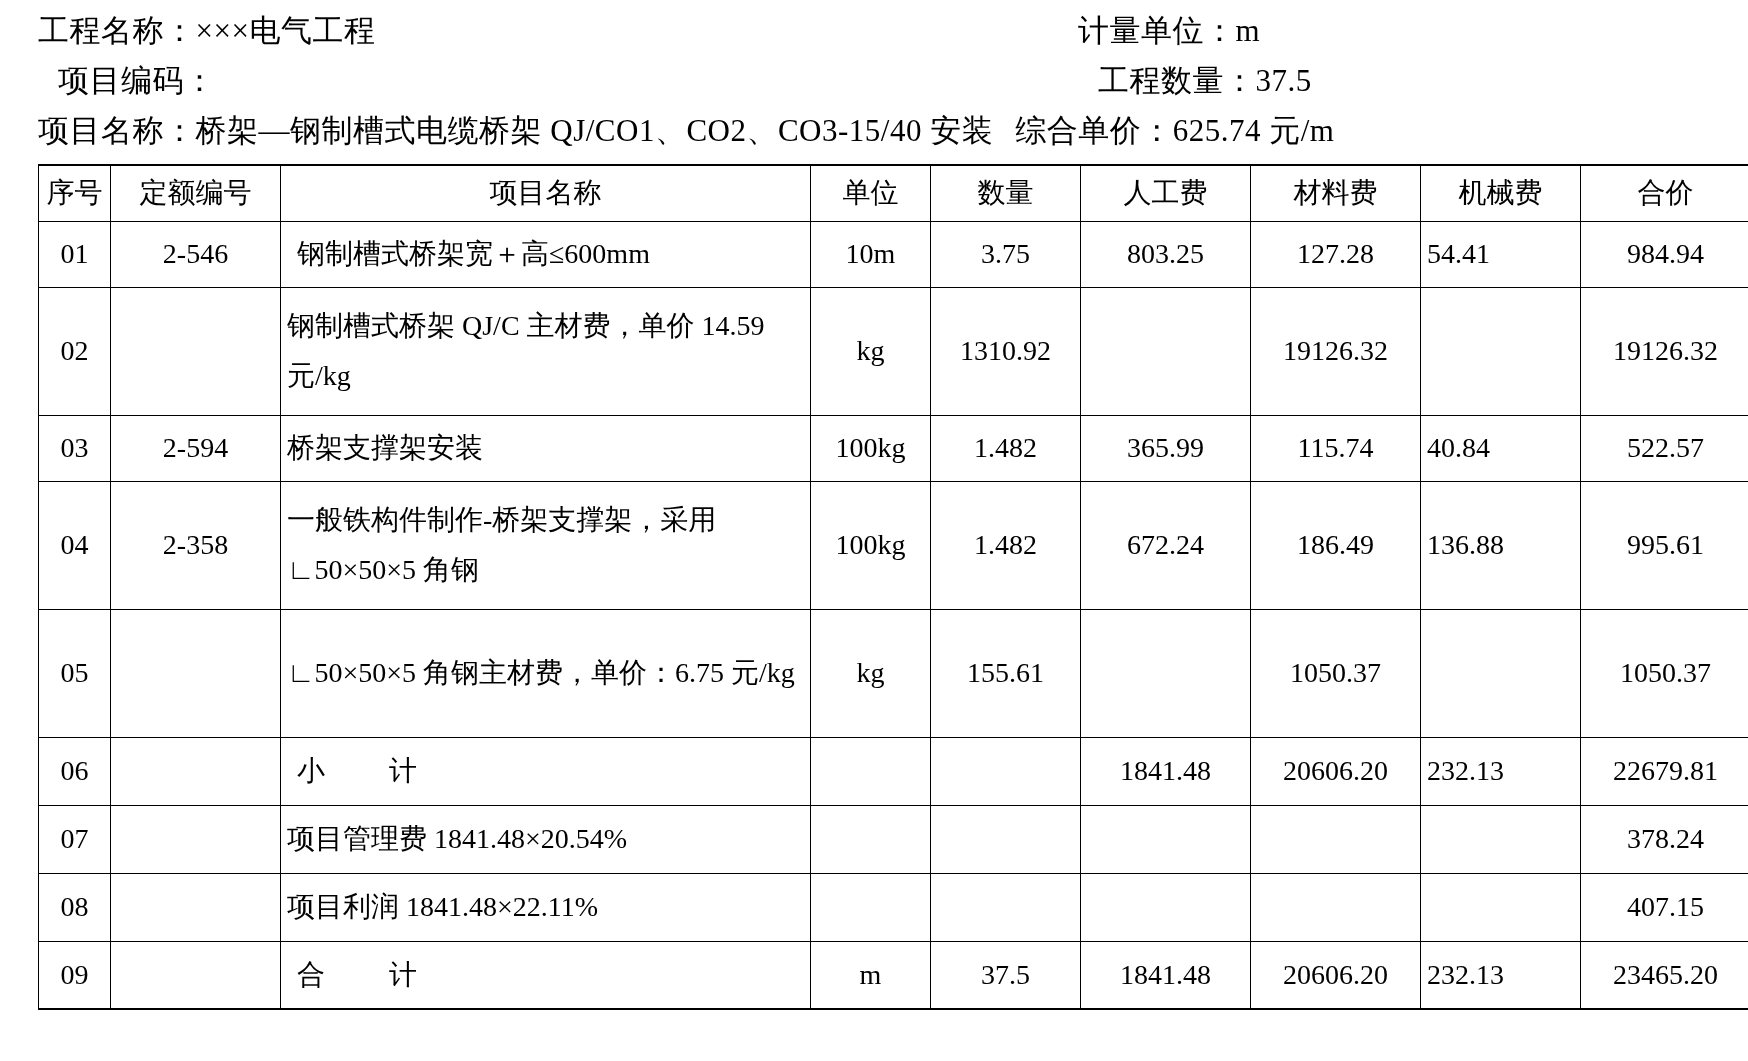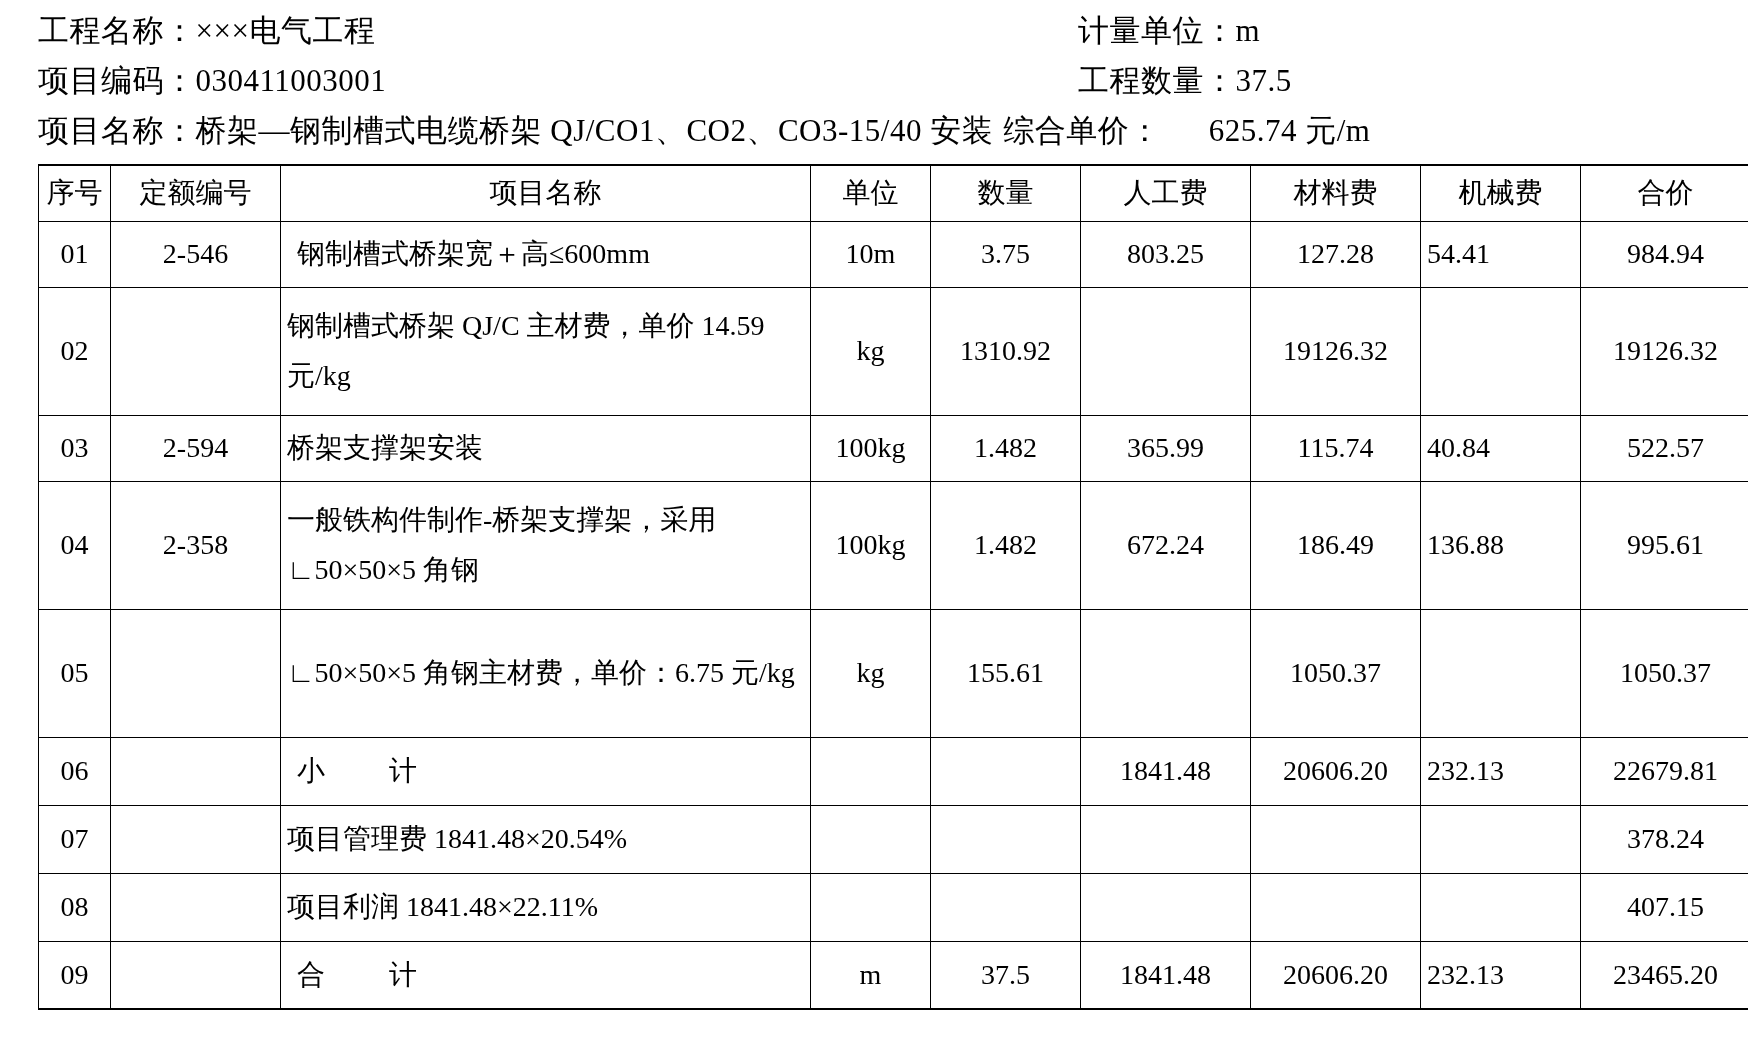--- a/index.html
+++ b/index.html
@@ -37,23 +37,23 @@
     display: flex;
     align-items: baseline;
     white-space: nowrap;
   }
   .hdr-right {
     display: flex;
     align-items: baseline;
     white-space: nowrap;
   }
   .hdr-row.r1 .hdr-left { width: 1040px; }
-  .hdr-row.r2 .hdr-left { width: 1040px; }
+  .hdr-row.r2 .hdr-left { width: 1040px; margin-left: 20px; }
   .hdr-row.r3 .hdr-left { width: auto; }
-  .hdr-row.r3 .hdr-right { margin-left: 10px; gap: 48px; }
+  .hdr-row.r3 .hdr-right { margin-left: 22px; }
   .lbl { letter-spacing: 0.5px; }
   .val { letter-spacing: 0.5px; }
 
   
   table.sheet {
     border-collapse: collapse;
     width: 1672px;
     margin-top: 8px;
     table-layout: fixed;
   }
@@ -111,21 +111,20 @@
       </div>
       <div class="hdr-right">
         <span class="lbl">计量单位：</span>
         <span class="val">m</span>
       </div>
     </div>
 
     <div class="hdr-row r2">
       <div class="hdr-left">
         <span class="lbl">项目编码：</span>
-        <span class="val">030411003001</span>
       </div>
       <div class="hdr-right">
         <span class="lbl">工程数量：</span>
         <span class="val">37.5</span>
       </div>
     </div>
 
     <div class="hdr-row r3">
       <div class="hdr-left">
         <span class="lbl">项目名称：</span>

